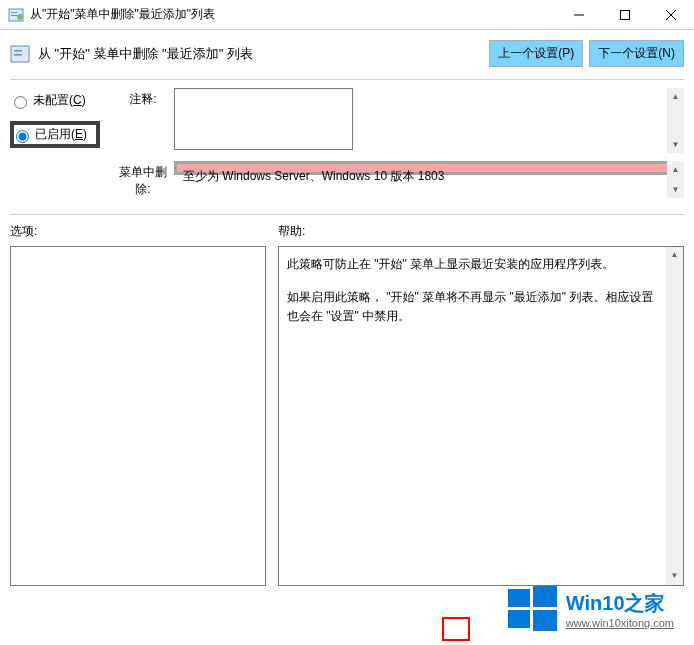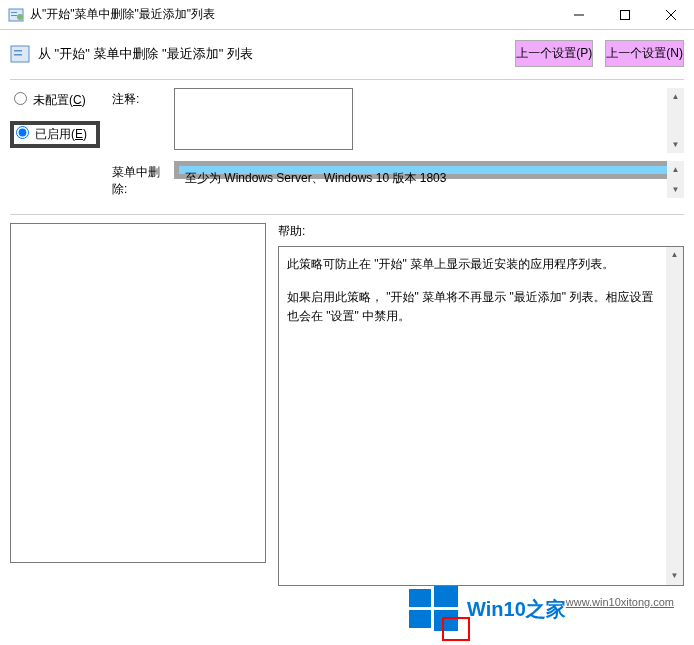--- a/index.html
+++ b/index.html
@@ -57,45 +57,45 @@
     .header-icon {
       width: 20px;
       height: 20px;
       margin-right: 8px;
     }
     .header-title {
       flex: 1;
       font-size: 13px;
     }
     .nav-btn {
-      background: #f0abfc;
+      background: #7dd3fc;
       border: 1px solid #adadad;
-      padding: 4px 0;
-      margin-left: 12px;
+      padding: 4px 8px;
+      margin-left: 6px;
       font-size: 12px;
       cursor: pointer;
       font-family: inherit;
     }
     .divider {
       border: none;
       border-top: 1px solid #d0d0d0;
       margin-bottom: 8px;
     }
     .config-section {
       display: flex;
       gap: 12px;
       margin-bottom: 8px;
     }
     .radio-col {
       width: 90px;
       padding-top: 2px;
     }
     .radio-item {
       display: flex;
-      align-items: flex-start;
+      align-items: flex-end;
       margin-bottom: 10px;
       padding: 2px 4px;
     }
     .radio-item input[type="radio"] {
       margin-right: 6px;
     }
     .radio-item label {
       font-size: 12px;
     }
     .radio-item label u {
@@ -107,40 +107,40 @@
     }
     .fields-col {
       flex: 1;
     }
     .field-row {
       display: flex;
       margin-bottom: 8px;
     }
     .field-label {
       width: 62px;
-      text-align: left;
+      text-align: center;
       padding-top: 3px;
       font-size: 12px;
     }
     .comment-box {
       flex: 1;
       height: 62px;
       border: 1px solid #7a7a7a;
       background: #fff;
       position: relative;
       font-size: 12px;
       padding: 2px 18px 2px 4px;
       resize: none;
       font-family: inherit;
     }
     .platform-box {
       flex: 1;
       height: 14px;
-      border: 5px solid #a3a3a3;
-      background: #7dd3fc;
+      border: 3px solid #a3a3a3;
+      background: #fca5a5;
       padding: 4px 18px 4px 6px;
       font-size: 12px;
       position: relative;
     }
     .scroll-arrows {
       position: absolute;
       right: 0;
       top: 0;
       bottom: 0;
       width: 17px;
@@ -197,21 +197,21 @@
       display: flex;
       align-items: center;
       gap: 8px;
     }
     .watermark-logo {
       width: 52px;
       height: 52px;
     }
     .watermark-text {
       display: flex;
-      flex-direction: row;
+      flex-direction: column;
     }
     .watermark-brand {
       font-size: 20px;
       font-weight: bold;
       color: #0078d7;
     }
     .watermark-url {
       font-size: 11px;
       color: #666;
       text-decoration: underline;
@@ -270,21 +270,21 @@
   <div class="header-row">
     <span class="header-icon">
       <svg viewBox="0 0 20 20">
         <rect x="1" y="2" width="18" height="16" fill="#dce8f5" stroke="#5a8fc7" stroke-width="1"></rect>
         <rect x="4" y="6" width="8" height="1.5" fill="#5a8fc7"></rect>
         <rect x="4" y="10" width="8" height="1.5" fill="#5a8fc7"></rect>
       </svg>
     </span>
     <span class="header-title">从 "开始" 菜单中删除 "最近添加" 列表</span>
     <button class="nav-btn"><span>上一个设置(P)</span></button>
-    <button class="nav-btn"><span>上一个设置(N)</span></button>
+    <button class="nav-btn"><span>下一个设置(N)</span></button>
   </div>
 
   <hr class="divider">
 
   <div class="config-section">
     <div class="radio-col">
       <div class="radio-item">
         <input type="radio" name="state" id="r1" style="">
         <label for="r1">未配置(<u>C</u>)</label>
       </div>
@@ -317,20 +317,21 @@
           </div>
         </div>
       </div>
     </div>
   </div>
 
   <hr class="divider">
 
   <div class="lower-section">
     <div class="options-col">
+      <div class="section-label">选项:</div>
       <div class="options-box"></div>
     </div>
     <div class="help-col">
       <div class="section-label">帮助:</div>
       <div class="help-box">
         <p>此策略可防止在 "开始" 菜单上显示最近安装的应用程序列表。</p>
         <p>如果启用此策略， "开始" 菜单将不再显示 "最近添加" 列表。相应设置也会在 "设置" 中禁用。</p>
         <div class="scroll-arrows">
           <div class="scroll-arrow">▲</div>
           <div class="scroll-arrow">▼</div>

